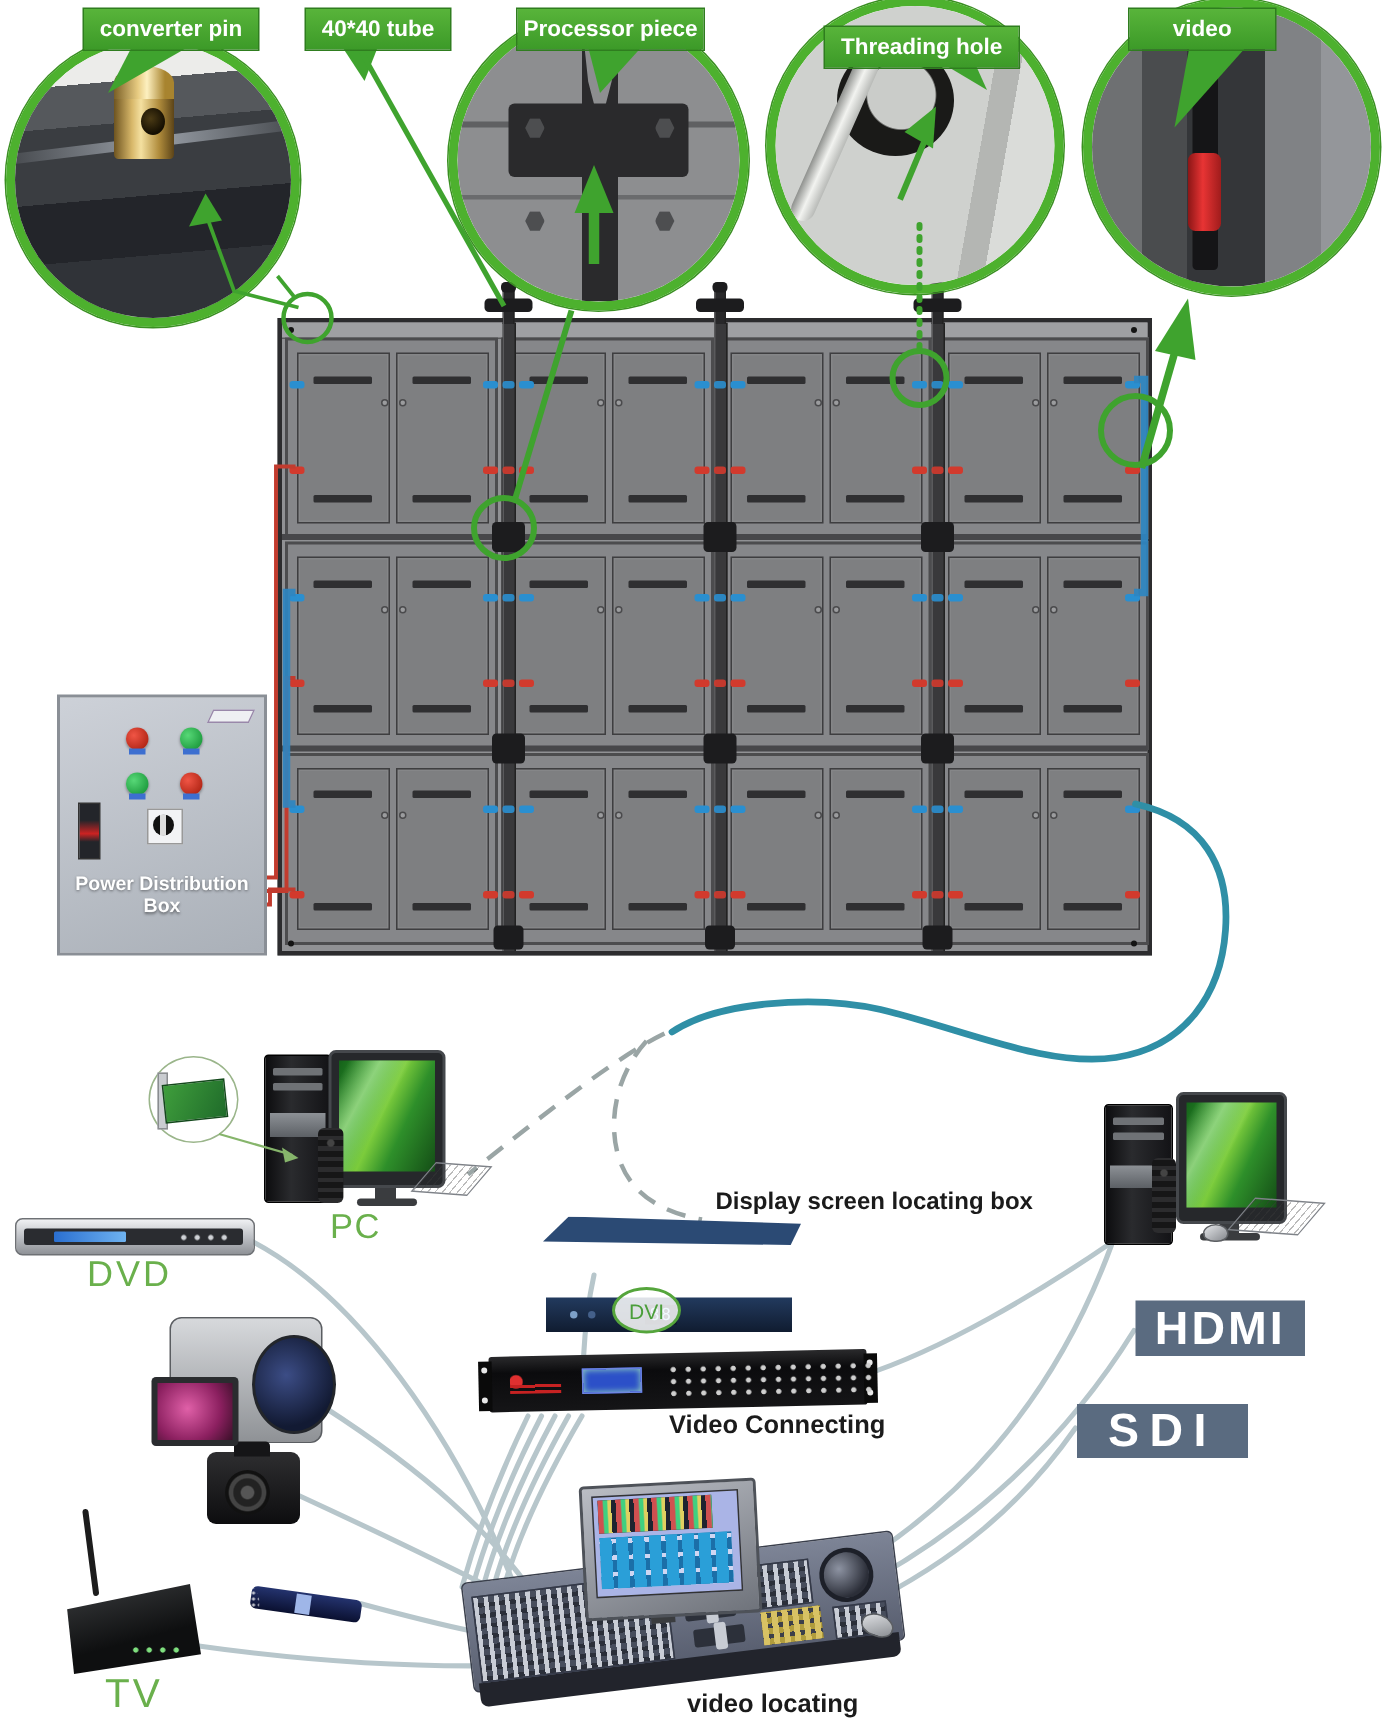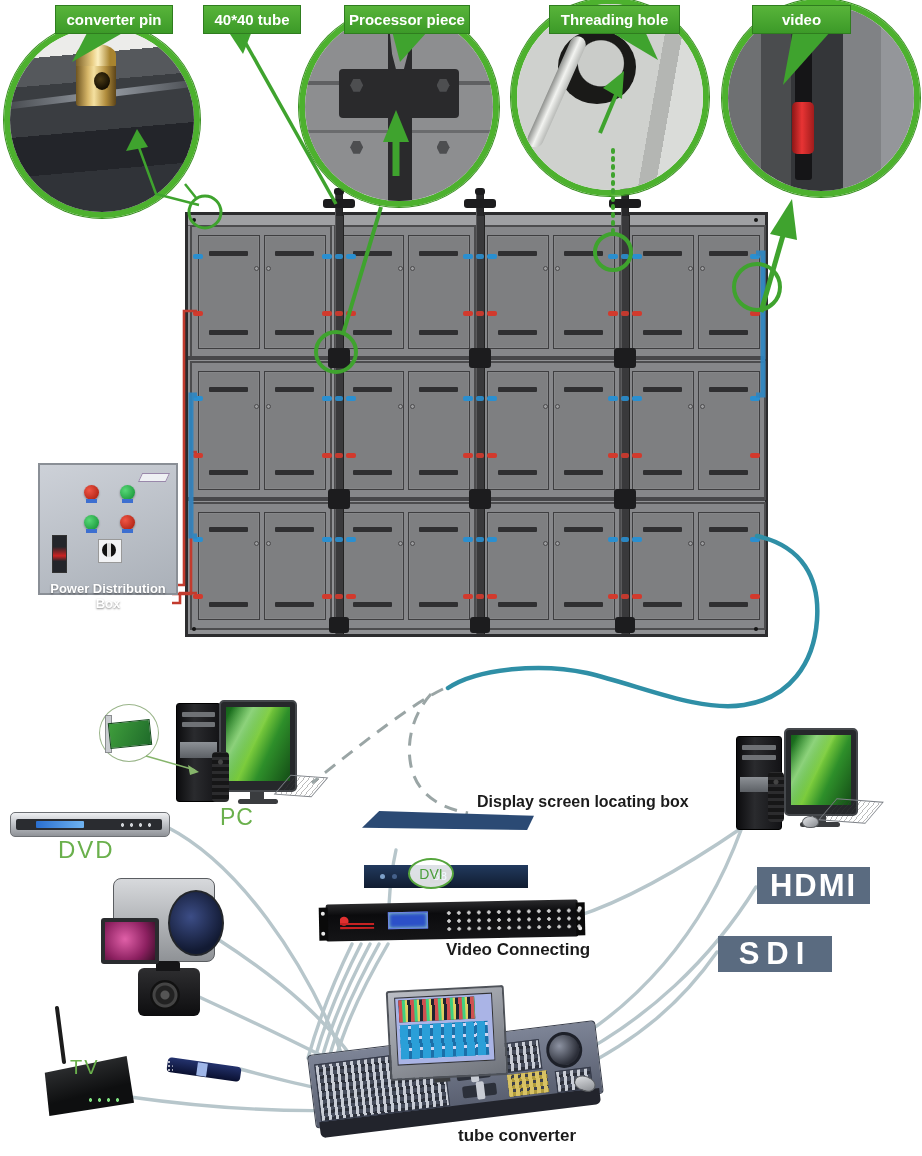--- a/index.html
+++ b/index.html
@@ -26,21 +26,21 @@
     background:#2f2f31;border-radius:1px;}
   .door::before{top:13%;} .door::after{top:84%;}
   .rowline{position:absolute;left:0;width:577px;height:4px;background:#47474a;}
   .tube{position:absolute;background:#39393b;box-shadow:inset 1px 0 0 #5a5a5c,inset -1px 0 0 #222;}
   .tblock{position:absolute;background:#1c1c1e;border-radius:3px;}
   .cdot{position:absolute;height:5px;border-radius:2px;}
   .hinge{position:absolute;width:5px;height:5px;border-radius:50%;border:1px solid #4a4a4c;
     background:#9b9c9e;box-sizing:border-box;}
   .screw{position:absolute;width:4px;height:4px;border-radius:50%;background:#141414;}
   
-  #pbox{position:absolute;left:38px;top:463px;width:140px;height:132px;z-index:3;
+  #pbox{position:absolute;left:38px;top:463px;width:140px;height:174px;z-index:3;
     background:linear-gradient(160deg,#cdd1d8,#aab0b8);border:2px solid #8a8f96;box-sizing:border-box;}
   .pbtn{position:absolute;width:15px;height:15px;border-radius:50%;box-shadow:0 1px 2px rgba(0,0,0,.4);}
   .pbtn::after{content:'';position:absolute;left:2px;top:14px;width:11px;height:4px;background:#3d6fd0;}
   
   .greenlabel{position:absolute;color:#6ab04c;z-index:4;}
   .blacklabel{position:absolute;color:#1b1b1b;font-weight:bold;z-index:4;white-space:nowrap;}
   .tower{position:absolute;background:linear-gradient(90deg,#0c0c0e,#2a2b2e 40%,#131316);
     border:1px solid #000;border-radius:3px;z-index:3;}
   .tower .slot{position:absolute;left:12%;width:76%;height:5px;background:#6f7276;border-radius:1px;}
   .tower .band{position:absolute;left:6%;width:88%;background:linear-gradient(180deg,#8d9196,#5c6065);}
@@ -392,21 +392,21 @@
   <div id="dslr">
       <div class="lens"></div>
     </div>
 
   <div id="tvbox">
       <div class="leds"></div>
     </div>
   <svg class="layer" width="922" height="1156" style="z-index:3">
     <path d="M64,1062 L57,1008" stroke="#1c1c1c" stroke-width="4" stroke-linecap="round"></path>
   </svg>
-  <div class="greenlabel" style="left:70px;top:1056px;font-size:20px;letter-spacing:2px">TV</div>
+  <div class="greenlabel" style="left:70px;top:1114px;font-size:27px;letter-spacing:2px">TV</div>
 
   <div id="mic">
     <div class="body"></div>
     <div class="band"></div>
     <div class="head"></div>
   </div>
 
   <div class="blacklabel" style="left:477px;top:793px;font-size:16px">Display screen locating box</div>
   <div class="sbtop" style="left:362px;top:811px;width:172px;height:19px"></div>
   <div class="sbfront" style="left:364px;top:828px;width:164px;height:23px">
@@ -467,21 +467,21 @@
     <div class="grid" style="left:244px;top:46px;width:34px;height:20px"></div>
   </div>
   <div id="cmon">
     <div class="scr">
       <div class="hdr"></div>
       <div class="keys"></div>
     </div>
   </div>
   <div class="stand" style="left:434px;top:1072px;width:16px;height:10px;transform:rotate(-5deg)"></div>
   <div class="mouse" style="left:574px;top:1076px;width:20px;height:13px;transform:rotate(20deg)"></div>
-  <div class="blacklabel" style="left:458px;top:1126px;font-size:17px">tube converter</div>
+  <div class="blacklabel" style="left:458px;top:1126px;font-size:17px">video locating</div>
 
   <svg class="layer" width="922" height="1156" style="z-index:6">
     <g fill="#3fa32e">
       <polygon points="88,31 126,31 72,62"></polygon>
       <polygon points="228,31 252,31 243,54"></polygon>
       <polygon points="392,31 428,31 400,62"></polygon>
       <polygon points="606,29 644,29 658,60"></polygon>
       <polygon points="793,31 831,31 783,85"></polygon>
     </g>
     <g stroke="#3fa32e" fill="none">
@@ -561,20 +561,20 @@
 
   <div class="callout-label" style="left:55px;top:5px;width:116px;height:27px">
     <span>converter pin</span>
     </div>
   <div class="callout-label" style="left:203px;top:5px;width:96px;height:27px">
     <span>40*40 tube</span>
     </div>
   <div class="callout-label" style="left:344px;top:5px;width:124px;height:27px">
     <span>Processor piece</span>
     </div>
-  <div class="callout-label" style="left:549px;top:5px;width:129px;height:27px">
+  <div class="callout-label" style="left:549px;top:17px;width:129px;height:27px">
     <span>Threading hole</span>
     </div>
   <div class="callout-label" style="left:752px;top:5px;width:97px;height:27px">
     <span>video</span>
     </div>
 
 </div>
 
 </body></html>

